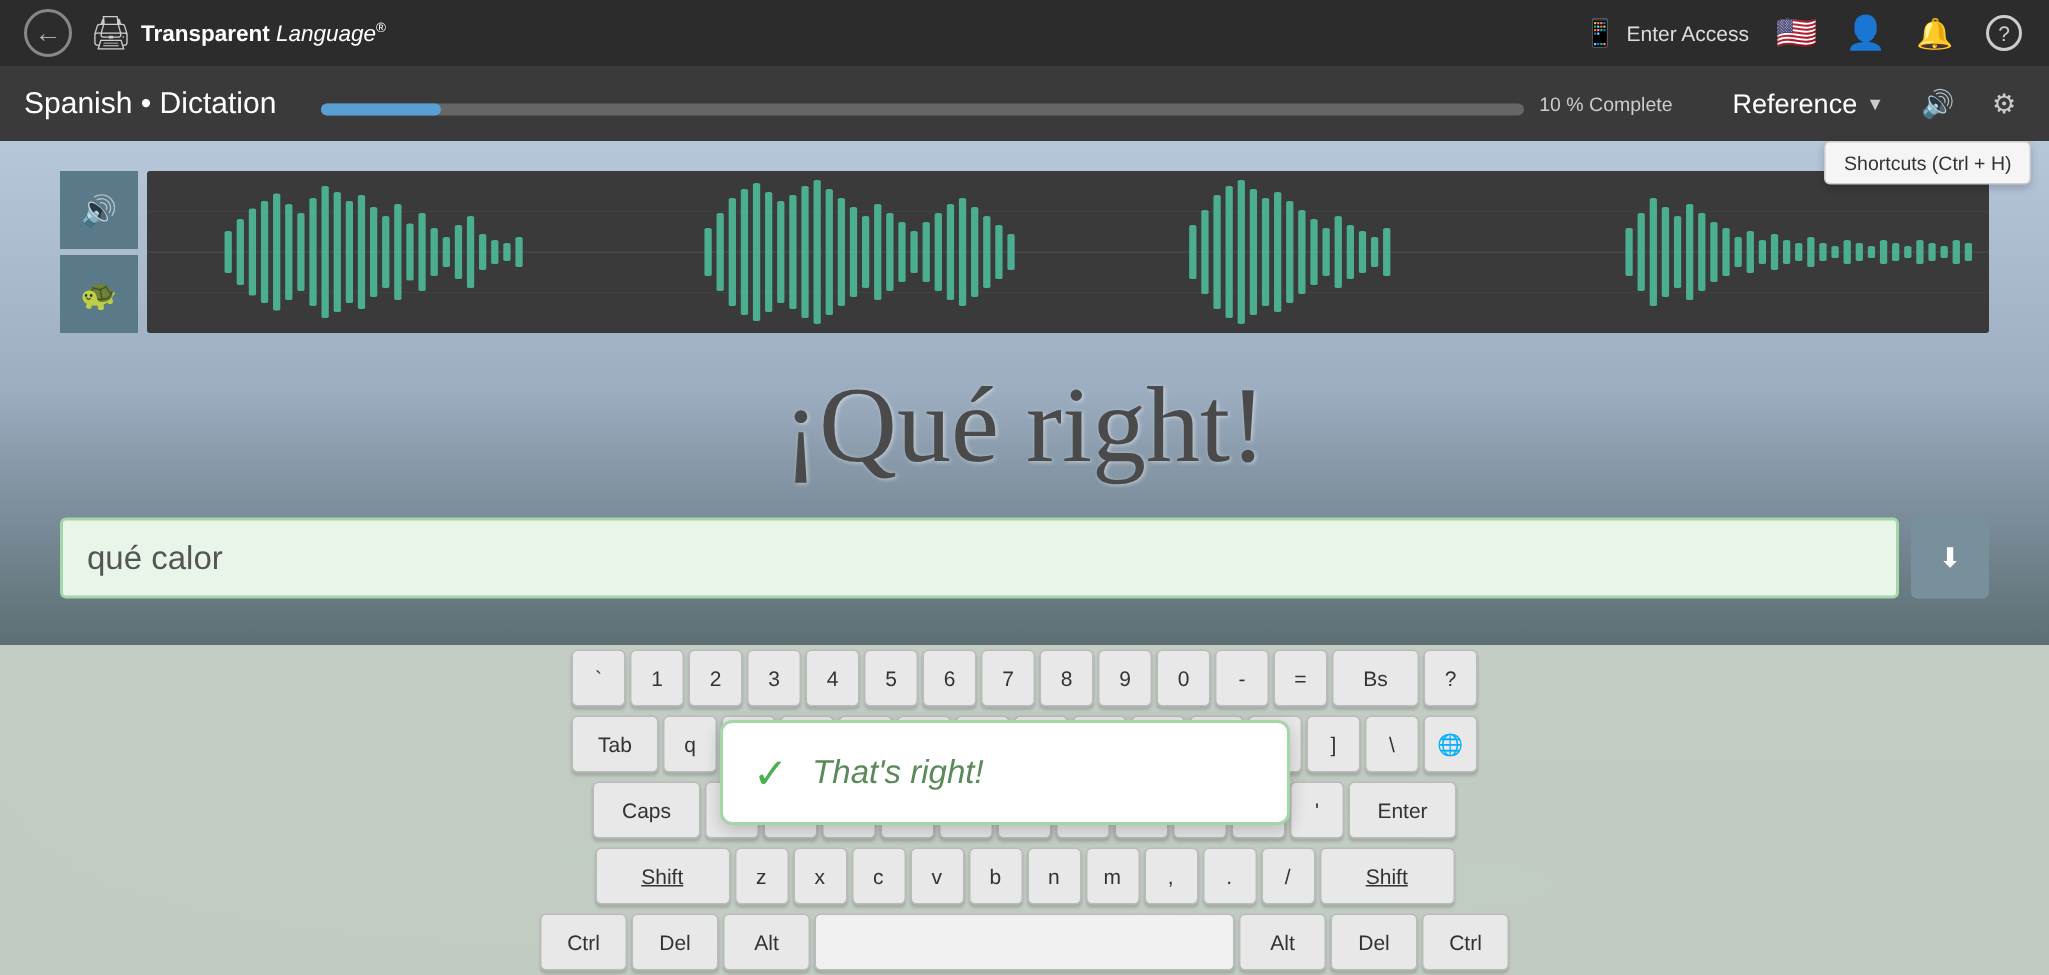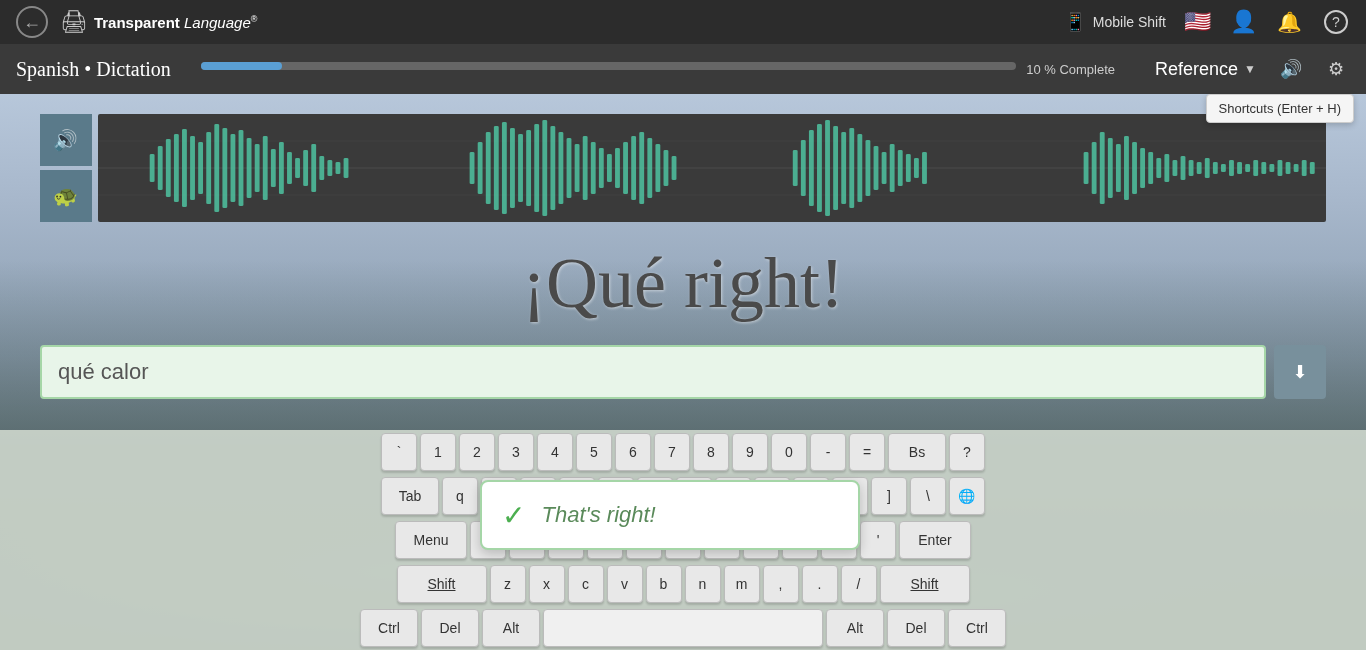--- a/index.html
+++ b/index.html
@@ -48,23 +48,23 @@
     .sub-nav-left { display: flex; align-items: center; height: 100%; }
     .menu-btn {
       background: #555; width: 80px; height: 100%;
       display: flex; flex-direction: column; align-items: center; justify-content: center; gap: 4px;
       cursor: pointer; padding: 0 16px;
     }
     .menu-btn .bar { width: 22px; height: 2px; background: white; }
     .menu-label { color: white; font-size: 12px; margin-top: 2px; }
 
     .sub-nav-title { color: white; font-size: 20px; font-weight: bold; padding-left: 16px; }
-    .sub-nav-title span { font-weight: normal; font-family: Liberation Serif, serif; }
-
-    .progress-area { flex: 1; display: flex; align-items: flex-start; padding: 0 30px; gap: 10px; }
+    .sub-nav-title span { font-weight: normal; }
+
+    .progress-area { flex: 1; display: flex; align-items: flex-end; padding: 0 30px; gap: 10px; }
     .progress-bar-bg { flex: 1; height: 8px; background: #666; border-radius: 4px; }
     .progress-bar-fill { height: 100%; background: #5a9fd4; border-radius: 4px; }
     .progress-text { color: #ccc; font-size: 13px; white-space: nowrap; }
 
     .sub-nav-right { display: flex; align-items: center; gap: 8px; padding-right: 12px; }
     .reference-btn {
       display: flex; align-items: center; gap: 6px;
       color: white; font-size: 18px; font-weight: normal; cursor: pointer;
       padding: 6px 10px;
     }
@@ -175,21 +175,21 @@
     <div class="logo">
       <span style="font-size:22px; color:#ccc;">🖨</span>
       <span style="color:white; font-size:15px;">
         <span style="font-weight:bold;">Transparent</span> <span style="font-style:italic;margin-top:37px;">Language</span><sup style="font-size:9px;">®</sup>
       </span>
     </div>
   </div>
   <div class="top-nav-right">
     <div class="mobile-access">
       <span style="font-size:18px;">📱</span>
-      <span>Mobile Shift</span>
+      <span>Enter Access</span>
     </div>
     <div class="nav-icon">
       <span style="font-size:22px;">🇺🇸</span>
     </div>
     <div class="nav-icon">
       <span style="font-size:22px; color:#ccc;">👤</span>
     </div>
     <div class="nav-icon">
       <span style="font-size:20px; color:#ccc;">🔔</span>
     </div>
@@ -219,21 +219,21 @@
     <div class="icon-btn">
       <span style="font-size:18px; color:#ccc;">🔊</span>
     </div>
     <div class="icon-btn">
       <span style="font-size:18px; color:#ccc;">⚙</span>
     </div>
   </div>
 </div>
 
 <div class="shortcuts-tooltip">
-  <span>Shortcuts (Enter + H)</span>
+  <span>Shortcuts (Ctrl + H)</span>
 </div>
 
 <div class="main-content">
 
   <div class="waveform-area">
     <div class="waveform-controls">
       <button class="ctrl-btn">
         <span>🔊</span>
       </button>
       <button class="ctrl-btn">
@@ -402,21 +402,21 @@
     <div class="key">i</div>
     <div class="key">o</div>
     <div class="key">p</div>
     <div class="key">[</div>
     <div class="key">]</div>
     <div class="key">\</div>
     <div class="key">🌐</div>
   </div>
 
   <div class="keyboard-row">
-    <div class="key key-wider">Menu</div>
+    <div class="key key-wider">Caps</div>
     <div class="key">a</div>
     <div class="key">s</div>
     <div class="key">d</div>
     <div class="key">f</div>
     <div class="key">g</div>
     <div class="key">h</div>
     <div class="key">j</div>
     <div class="key">k</div>
     <div class="key">l</div>
     <div class="key">;</div>

